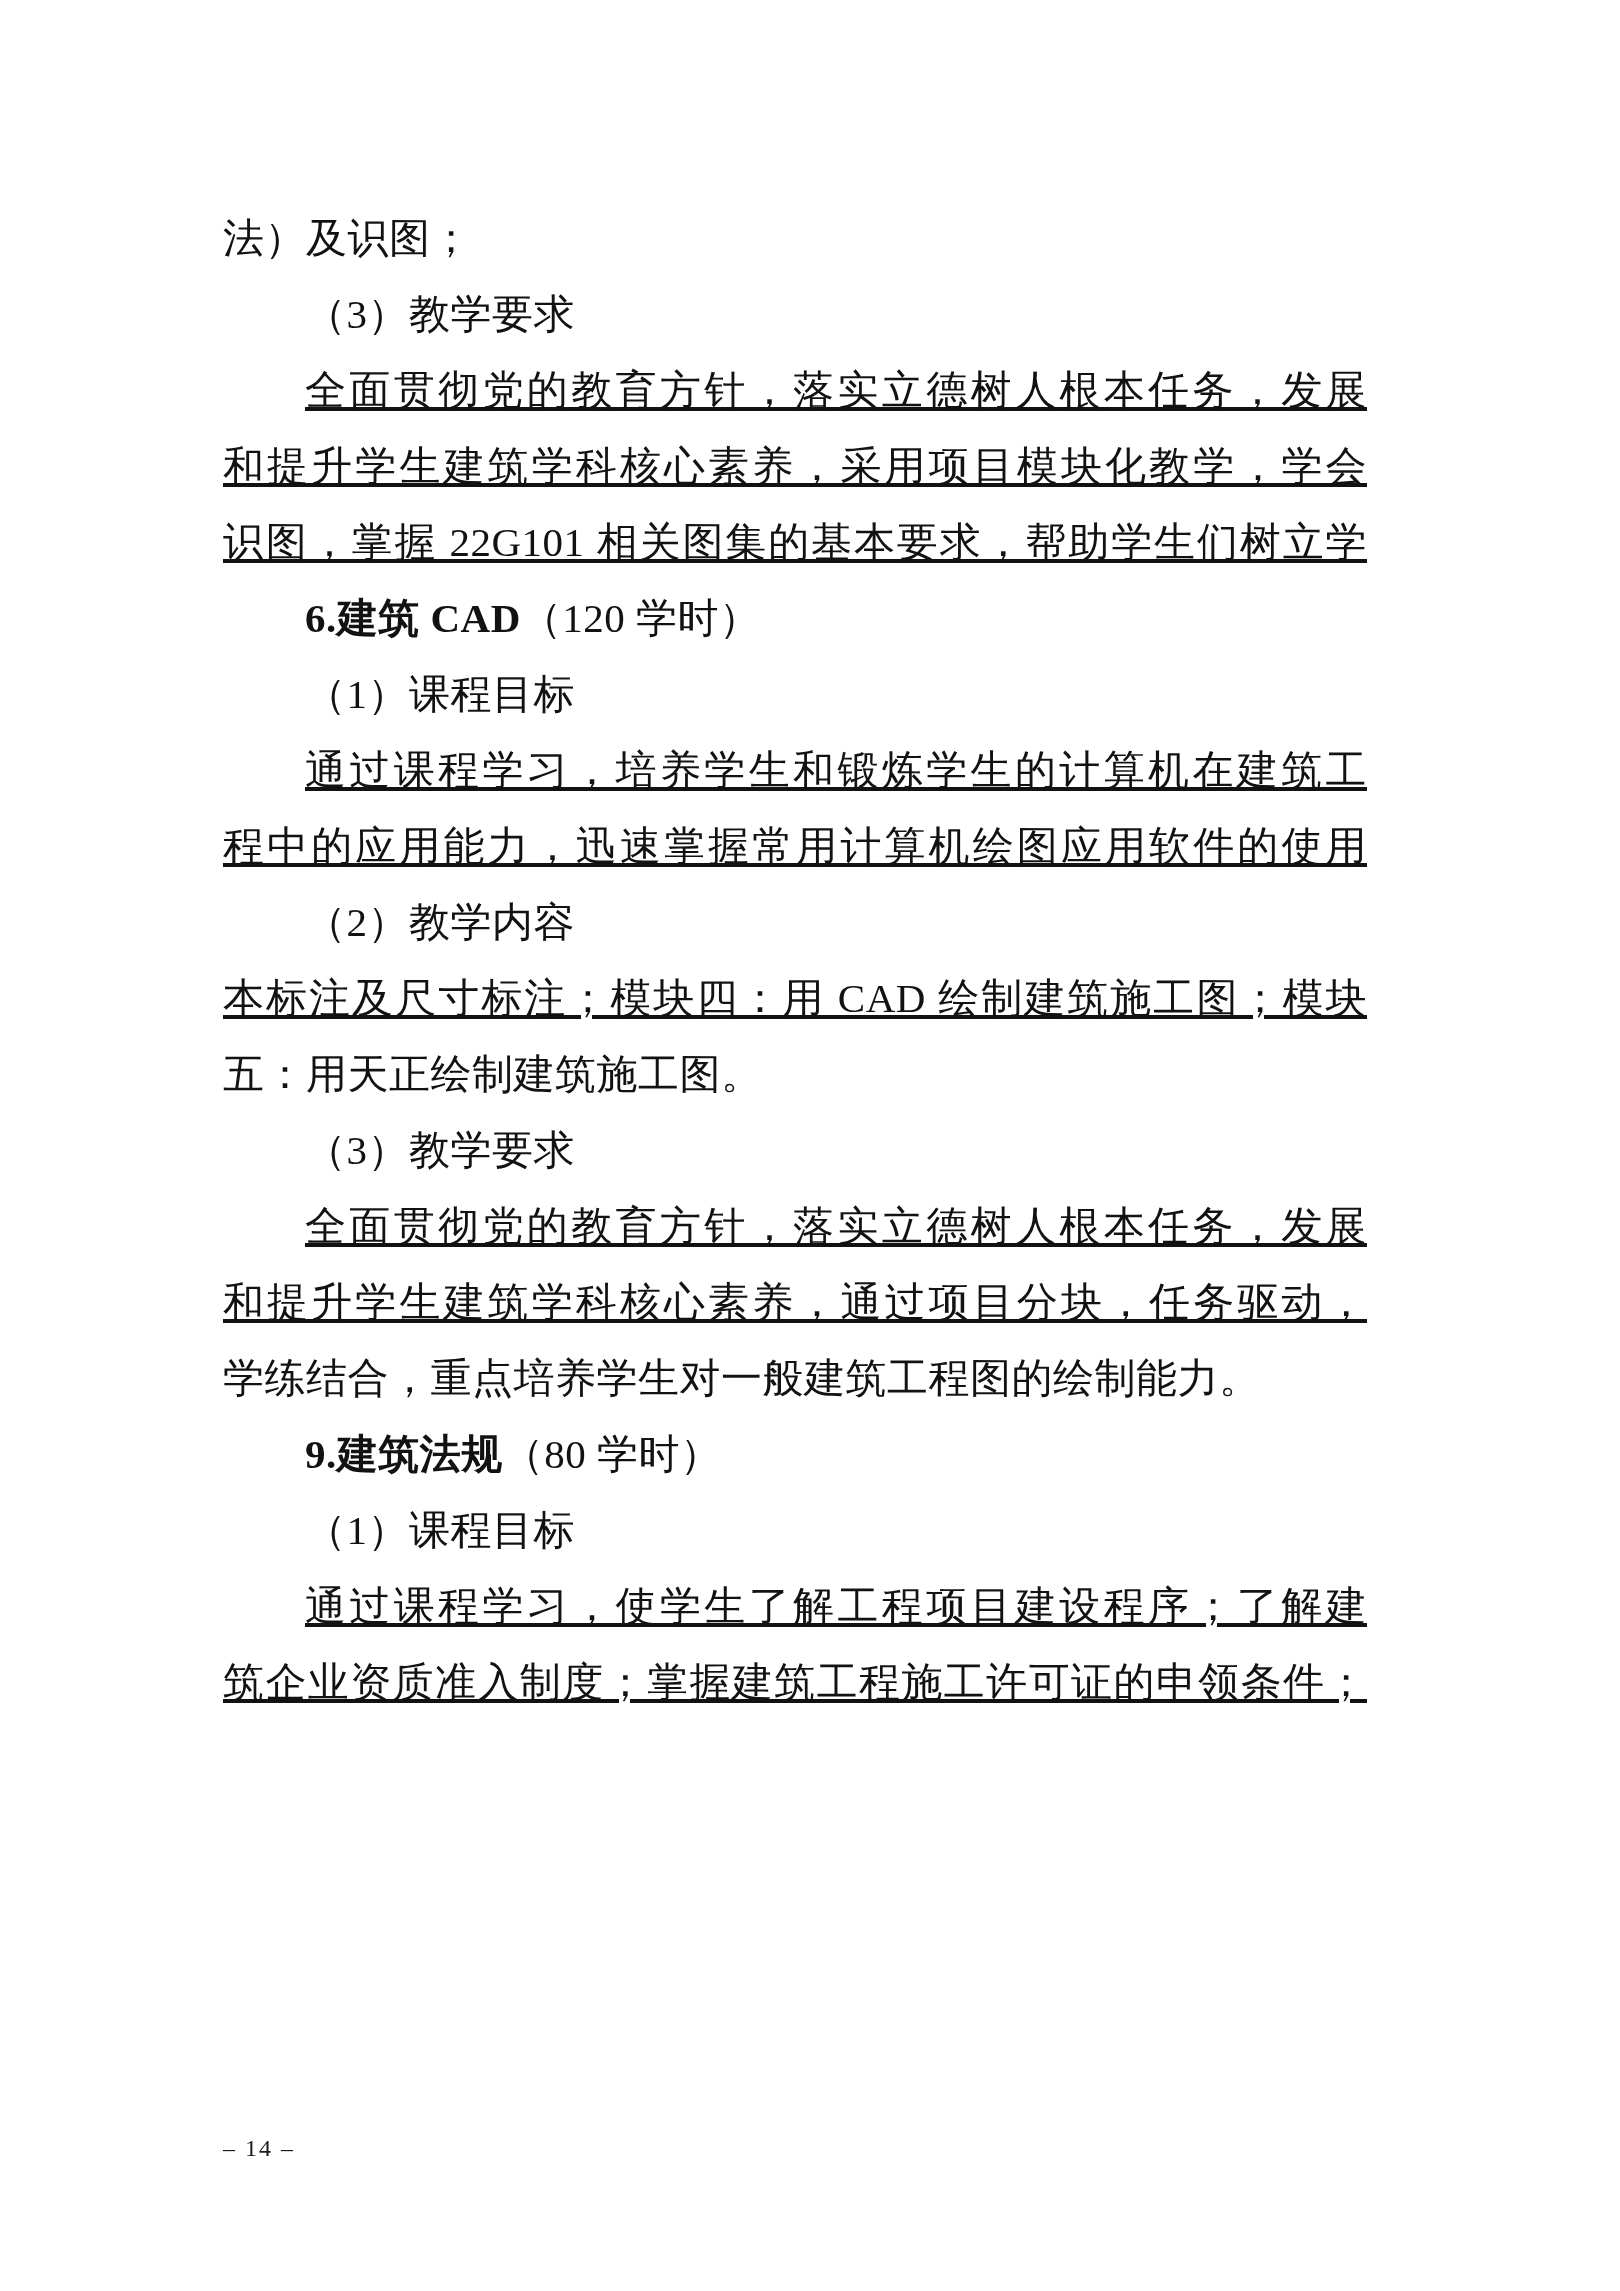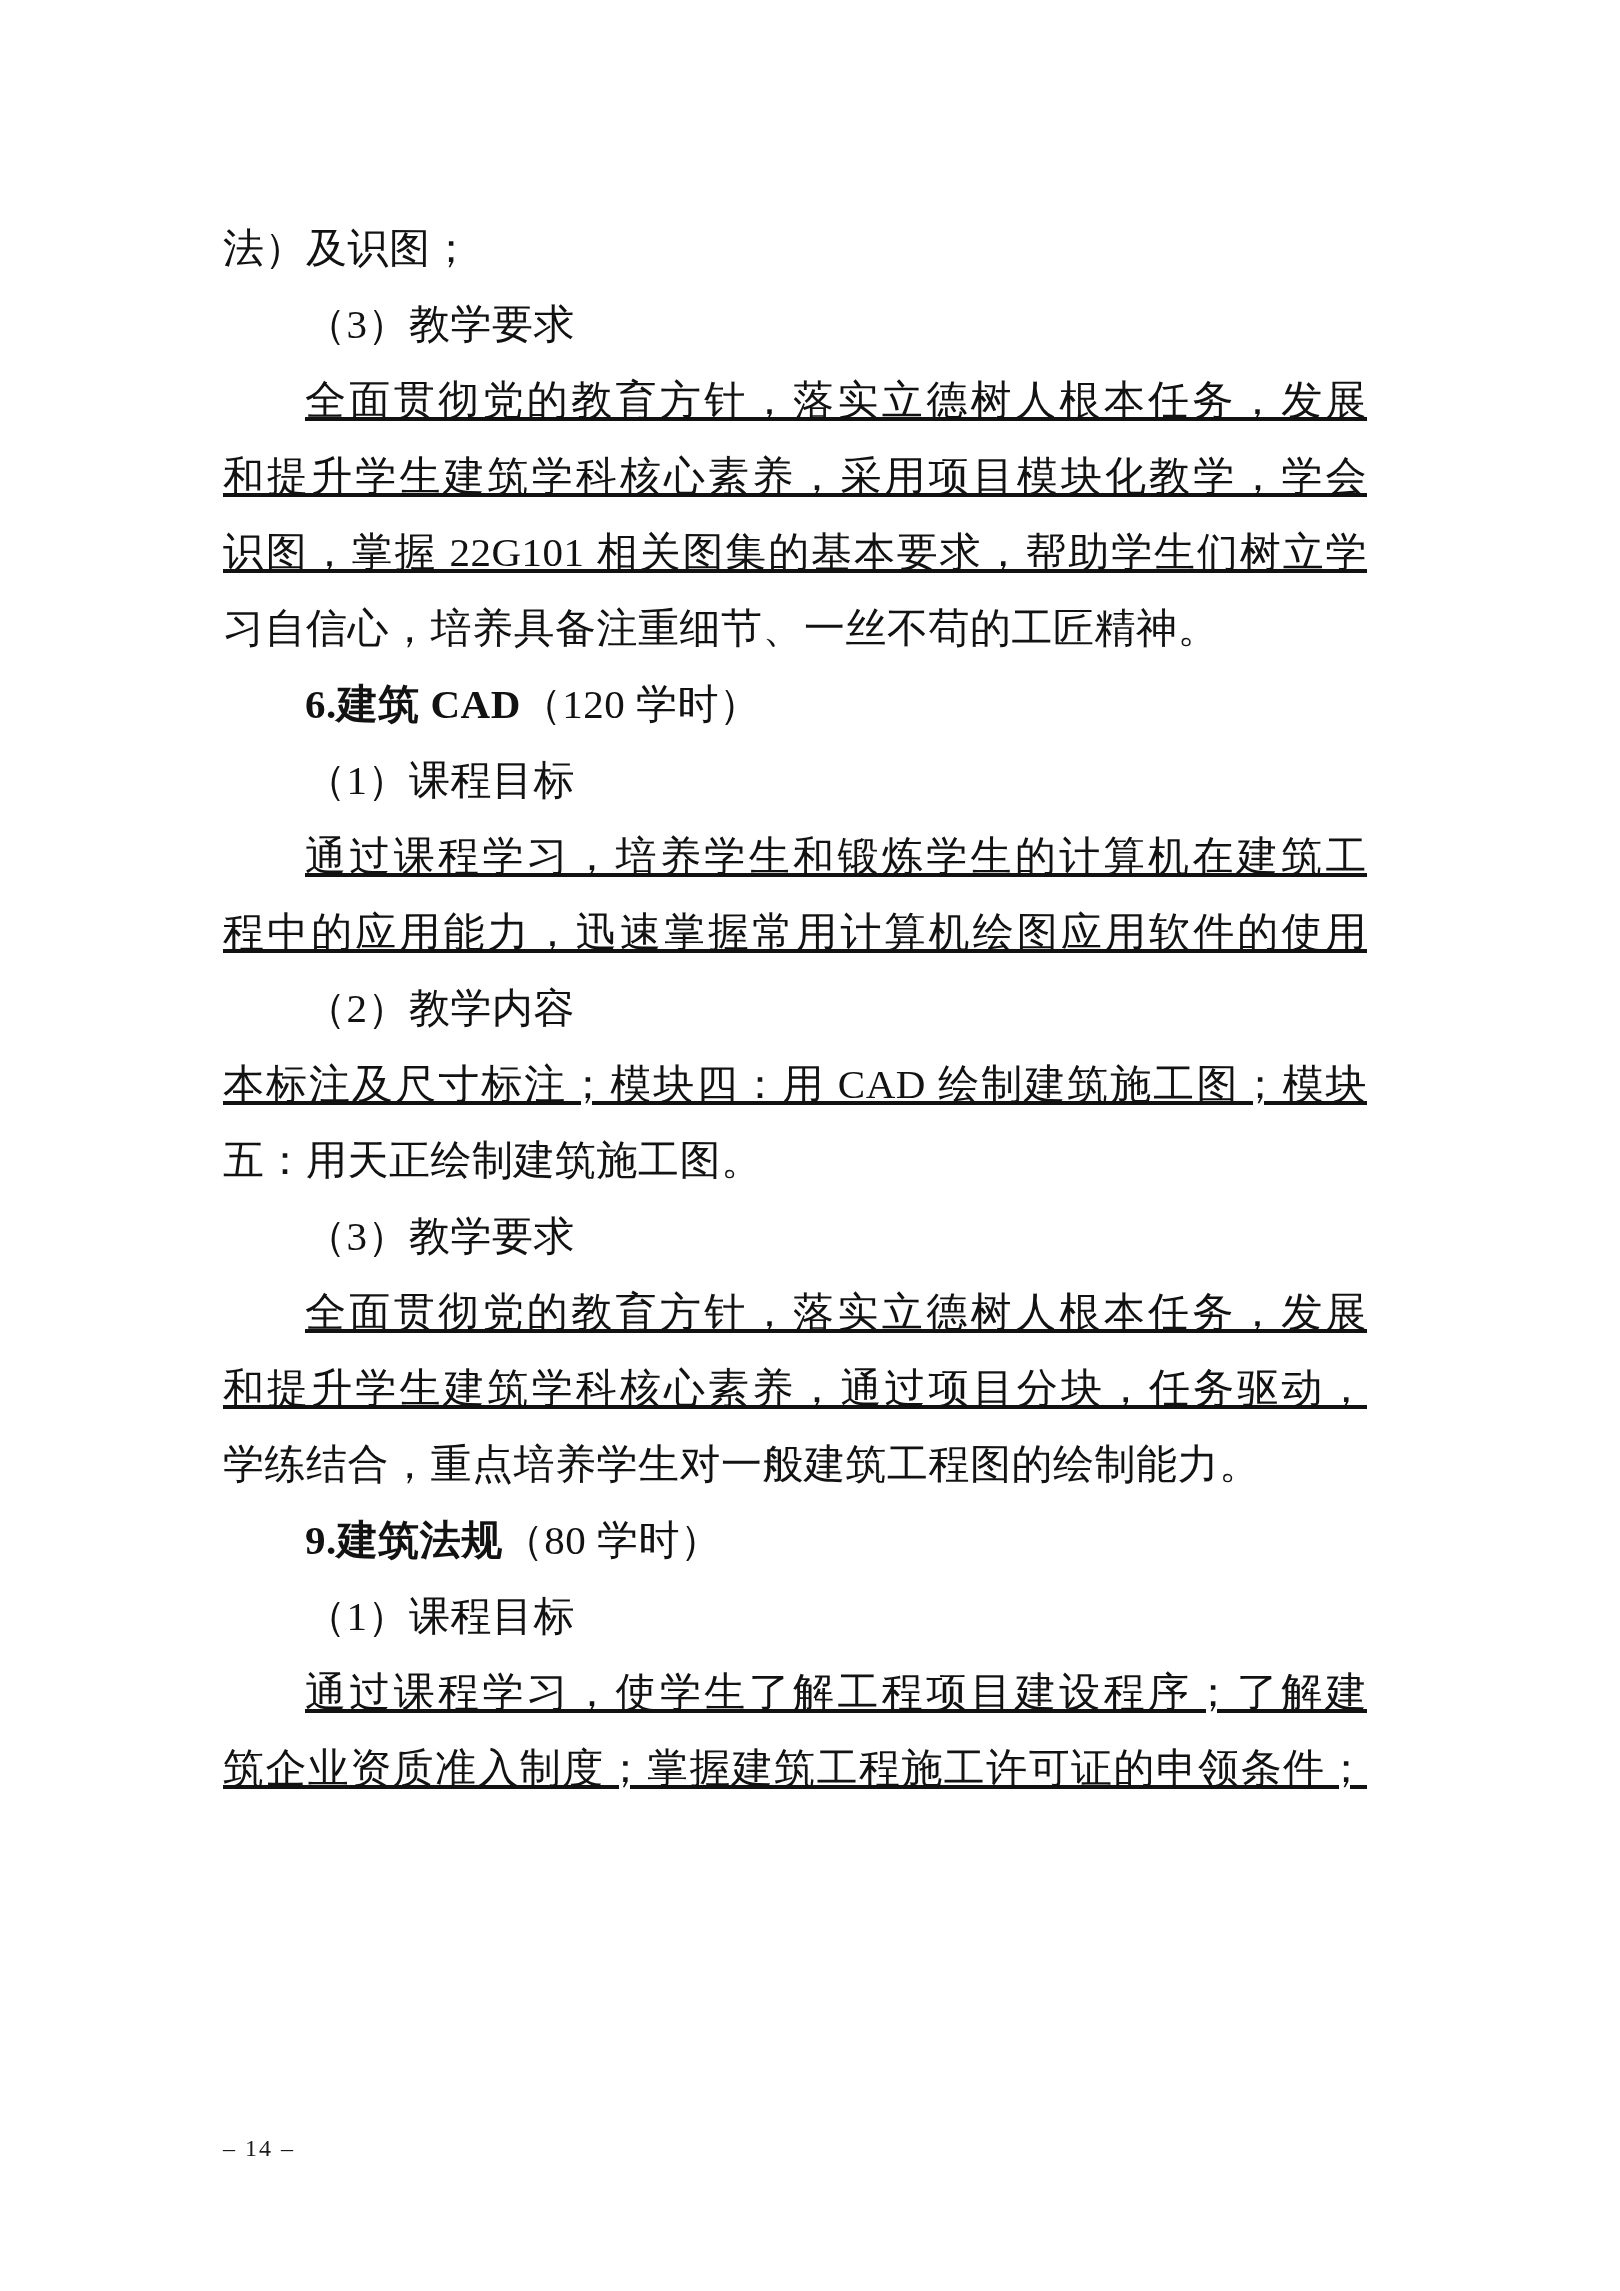--- a/index.html
+++ b/index.html
@@ -12,21 +12,21 @@
     width: 1620px;
     height: 2292px;
     background: #ffffff;
     overflow: hidden;
     font-family: "Liberation Serif", serif;
     color: #121212;
   }
   .content {
     position: absolute;
     left: 223px;
-    top: 210px;
+    top: 200px;
     width: 1144px;
   }
   .line {
     font-size: 41px;
     line-height: 76px;
     height: 76px;
     text-align: left;
     letter-spacing: 0.5px;
     white-space: normal;
   }
@@ -57,21 +57,20 @@
 <div class="page">
   <div class="content">
 
     <div class="line">法）及识图；</div>
 
     <div class="line indent">（3）教学要求</div>
 
     <div class="line indent justify">全面贯彻党的教育方针，落实立德树人根本任务，发展</div>
     <div class="line justify">和提升学生建筑学科核心素养，采用项目模块化教学，学会</div>
     <div class="line justify">识图，掌握 22G101 相关图集的基本要求，帮助学生们树立学</div>
-    <div class="line">习自信心，培养具备注重细节、一丝不苟的工匠精神。</div>
 
     <div class="line indent heading">
       <span class="bold-part">6.建筑 CAD</span><span>（120 学时）</span>
     </div>
 
     <div class="line indent">（1）课程目标</div>
 
     <div class="line indent justify">通过课程学习，培养学生和锻炼学生的计算机在建筑工</div>
     <div class="line justify">程中的应用能力，迅速掌握常用计算机绘图应用软件的使用</div>
 

